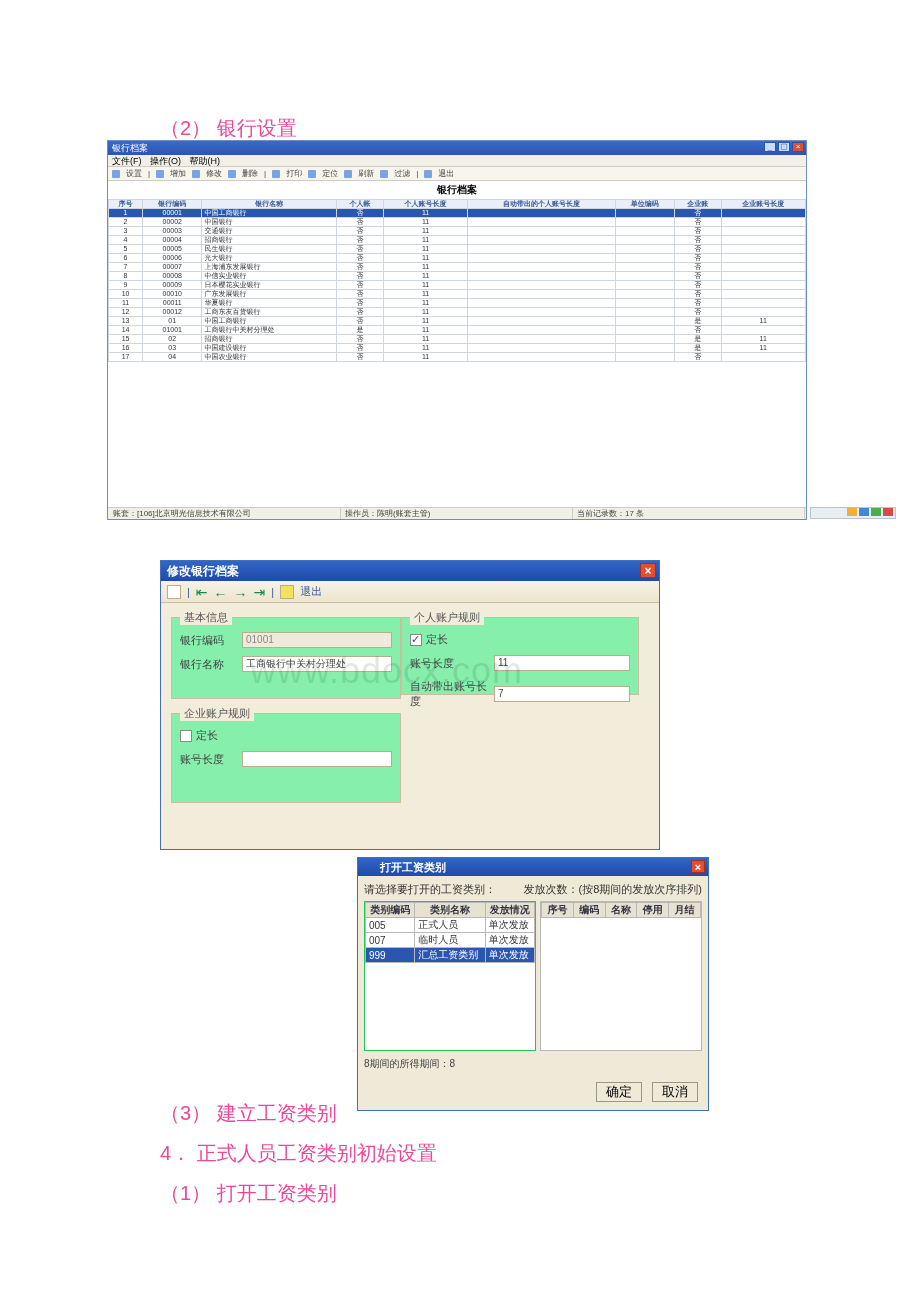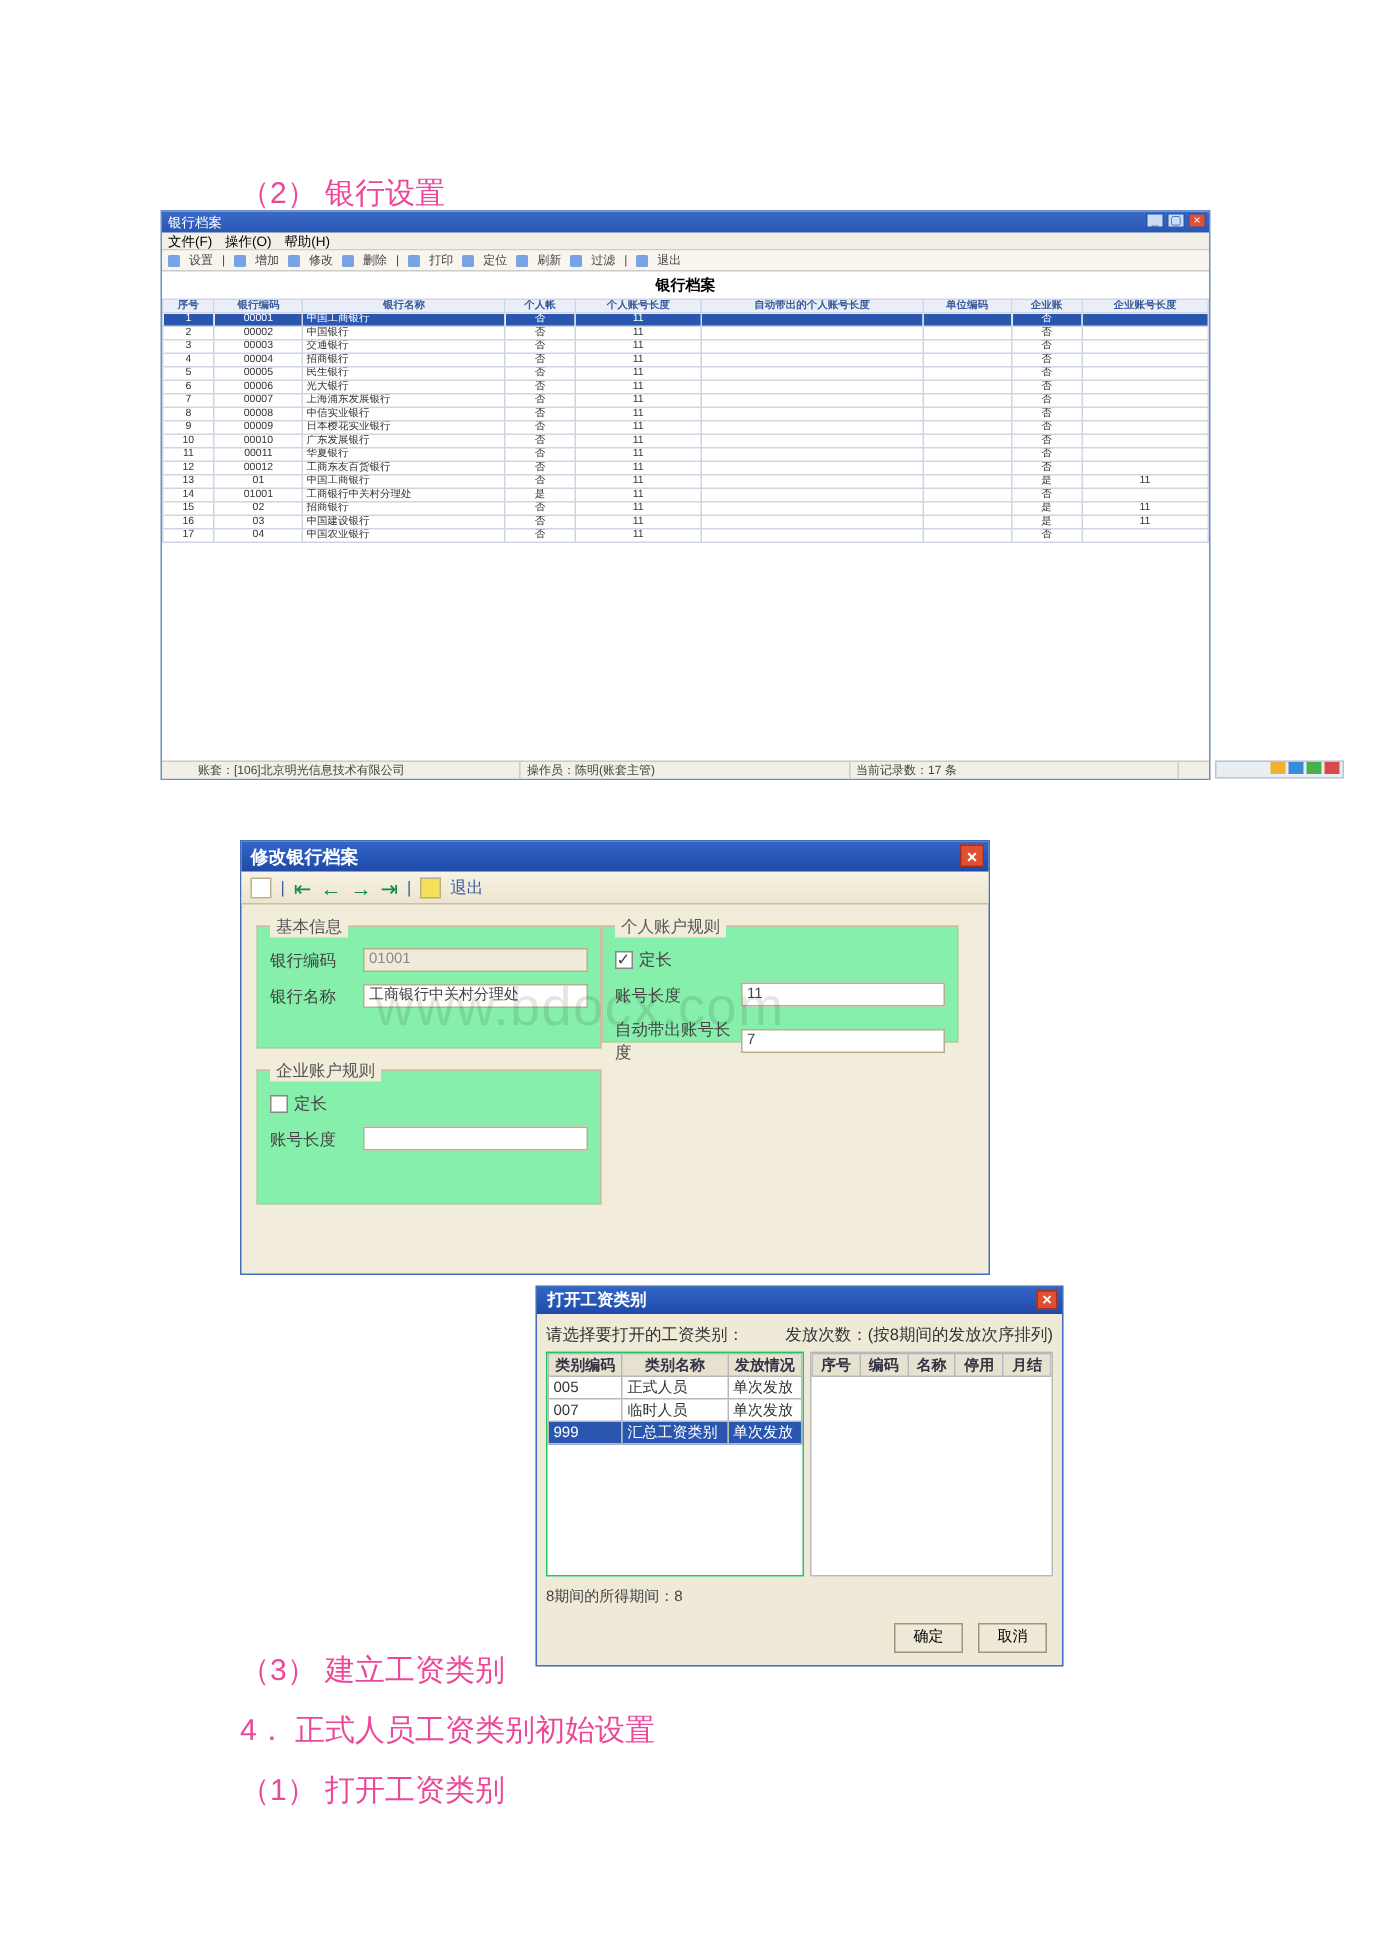--- a/index.html
+++ b/index.html
@@ -69,21 +69,21 @@
   .ss1-table th, .ss1-table td {
     border: 1px solid #cfd6e2; padding: 0 2px; height: 8px; line-height: 8px;
     overflow: hidden; white-space: nowrap; text-align: center;
   }
   .ss1-table th { background: #e9eef8; color: #3a5a9a; }
   .ss1-table tr.selected td { background: #2a56b0; color: #fff; }
   .ss1-table td.l { text-align: left; }
   .ss1-status {
     position: absolute; bottom: 0; left: 0; right: 0; height: 12px;
     background: #f1efe6; border-top: 1px solid #ccc; font-size: 8px;
-    display: flex; color: #444; padding: 0 20px;
+    display: flex; color: #444; padding: 0 1px;
   }
   .ss1-status .seg { flex: 1; border-right: 1px solid #ccc; padding-left: 4px; }
   .ss1-tray {
     position: absolute; bottom: 0; right: -90px; height: 12px; width: 86px;
     background: #e9eef2; border: 1px solid #b8c4d8; font-size: 8px;
     display: flex; justify-content: flex-end; gap: 2px; padding: 0 2px;
   }
   .ss1-tray .ic { width: 10px; height: 8px; background: #f0b030; }
 
   
@@ -140,21 +140,21 @@
   }
 
   
   .ss3 {
     position: absolute; top: 857px; left: 357px;
     width: 352px; height: 254px;
     border: 1px solid #436fb8; background: #efe9d7;
   }
   .ss3-titlebar {
     height: 18px; background: linear-gradient(#3166c8, #1f4aa8);
-    color: #fff; font-size: 11px; font-weight: bold; padding-left: 7px;
+    color: #fff; font-size: 11px; font-weight: bold; padding-left: 22px;
     line-height: 18px; position: relative;
   }
   .ss3-close {
     position: absolute; right: 3px; top: 2px; width: 14px; height: 13px;
     background: #e05030; color: #fff; text-align: center; font-size: 11px;
     line-height: 12px; border: 1px solid #a03020;
   }
   .ss3-body { padding: 6px; font-size: 11px; color: #333; }
   .ss3-labels { display: flex; justify-content: space-between; margin-bottom: 4px; }
   .ss3-tables { display: flex; gap: 4px; }
@@ -163,21 +163,21 @@
   .ss3 th { background: #e7e2d0; color: #334; text-align: center; }
   .ss3 tr.selected td { background: #2a56b0; color: #fff; }
   .ss3-left { width: 172px; border: 1px solid #22c55e; background: #fff; height: 150px; overflow: hidden; }
   .ss3-right { flex: 1; border: 1px solid #b8b8b8; background: #fff; height: 150px; overflow: hidden; }
   .ss3-period { font-size: 10px; margin-top: 6px; color: #444; }
   .ss3-buttons {
     position: absolute; bottom: 8px; right: 10px; display: flex; gap: 10px;
   }
   .ss3-btn {
     width: 46px; height: 20px; border: 1px solid #9e9680; background: #efe9d7;
-    font-size: 10px; text-align: center; line-height: 18px;
+    font-size: 13px; text-align: center; line-height: 18px;
   }
 </style>
 </head>
 <body>
 
 <div class="page">
 
   <div class="heading-line h1">（2） 银行设置</div>
 
   <div class="ss1">

